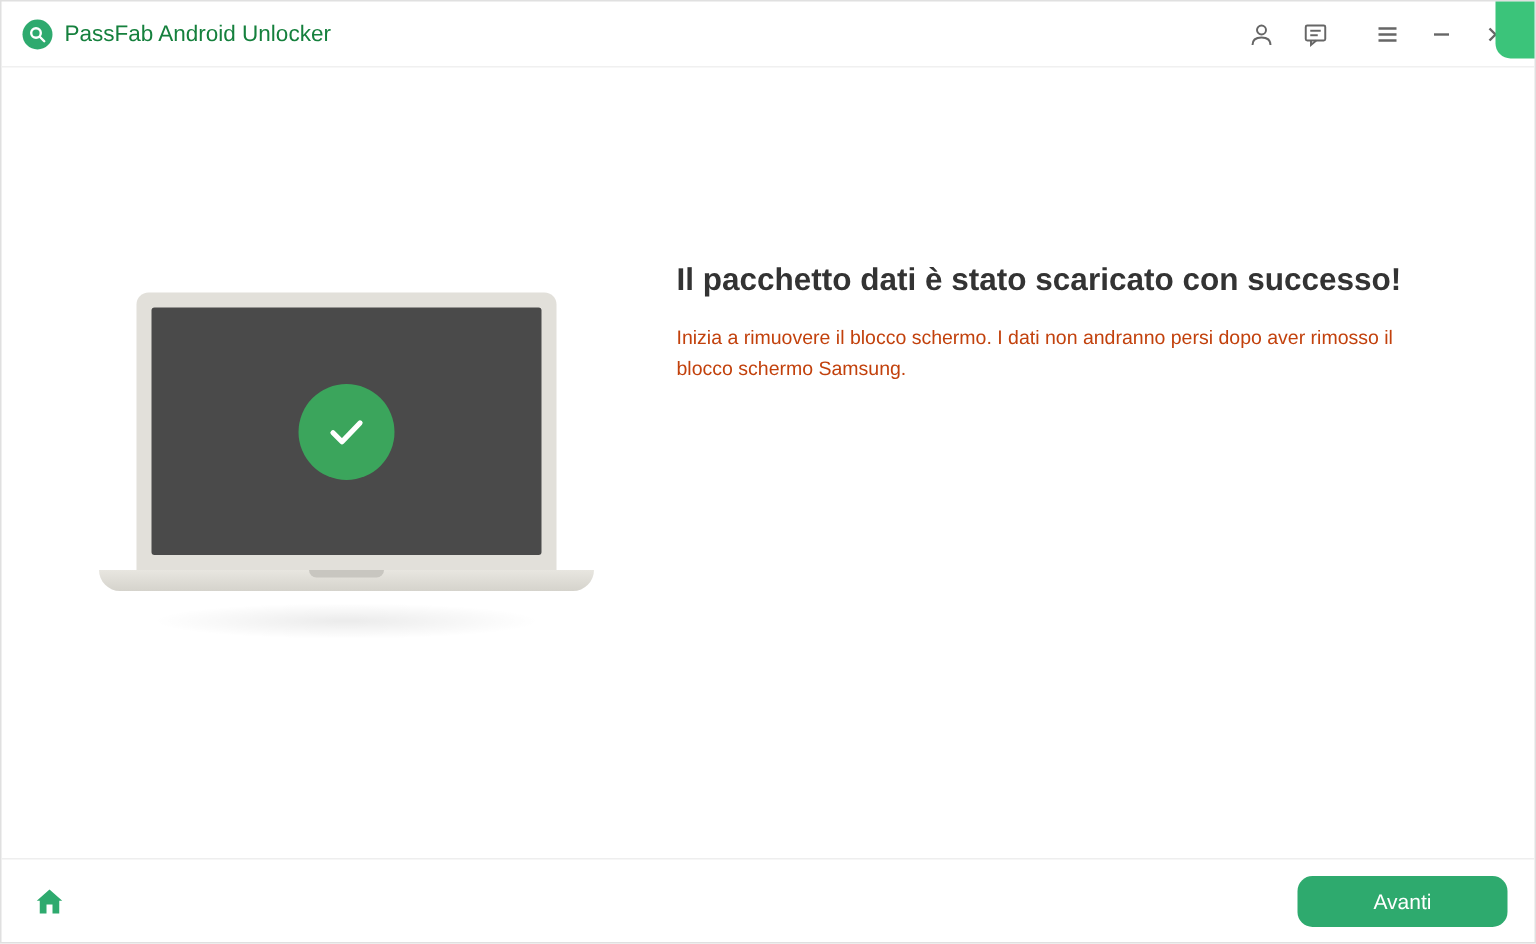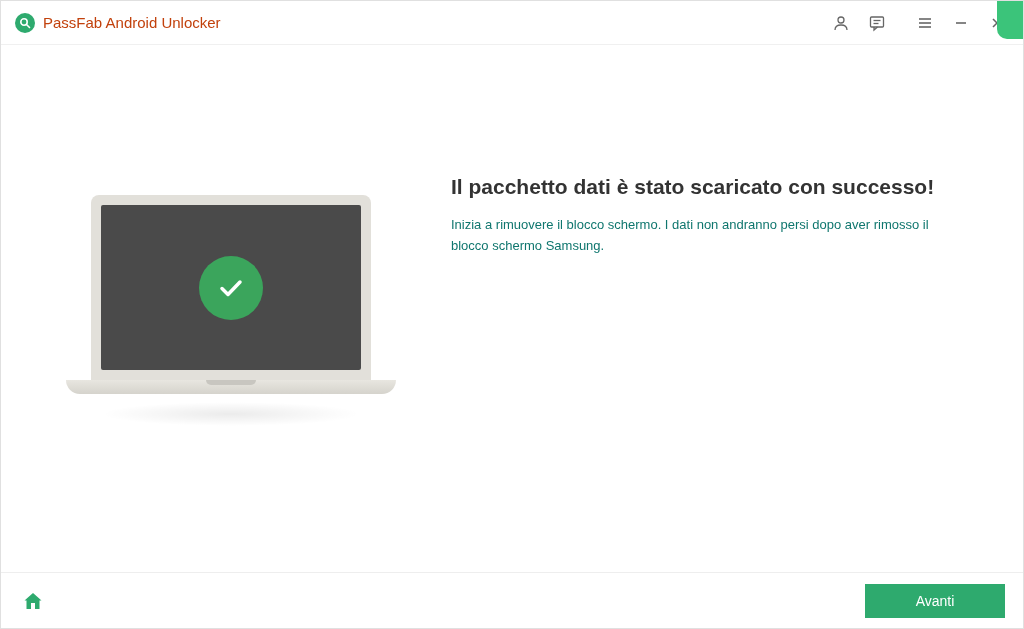--- a/index.html
+++ b/index.html
@@ -46,21 +46,21 @@
       width: 20px;
       height: 20px;
       background: #2eaa6e;
       border-radius: 50%;
       display: flex;
       align-items: center;
       justify-content: center;
     }
     
     .app-title {
-      color: #c2410c;
+      color: #15803d;
       font-size: 15px;
       font-weight: 500;
     }
     
     .titlebar-right {
       display: flex;
       align-items: center;
       gap: 0;
     }
     
@@ -165,21 +165,21 @@
     
     .heading {
       font-size: 21px;
       font-weight: 600;
       color: #333;
       margin-bottom: 16px;
     }
     
     .description {
       font-size: 13px;
-      color: #0f766e;
+      color: #c2410c;
       line-height: 1.6;
     }
     
     .footer {
       height: 56px;
       display: flex;
       align-items: center;
       justify-content: space-between;
       padding: 0 18px;
       border-top: 1px solid #eee;
@@ -219,21 +219,21 @@
       min-width: 140px;
       height: 34px;
       background: #2eaa6e;
       border: none;
       color: #fff;
       font-size: 14px;
       cursor: pointer;
       display: flex;
       align-items: center;
       justify-content: center;
-      border-radius: 0;
+      border-radius: 10px;
     }
   </style>
 </head>
 <body>
 
 <div class="window">
 
   <div class="titlebar">
     <div class="titlebar-left">
       <div class="app-logo">

